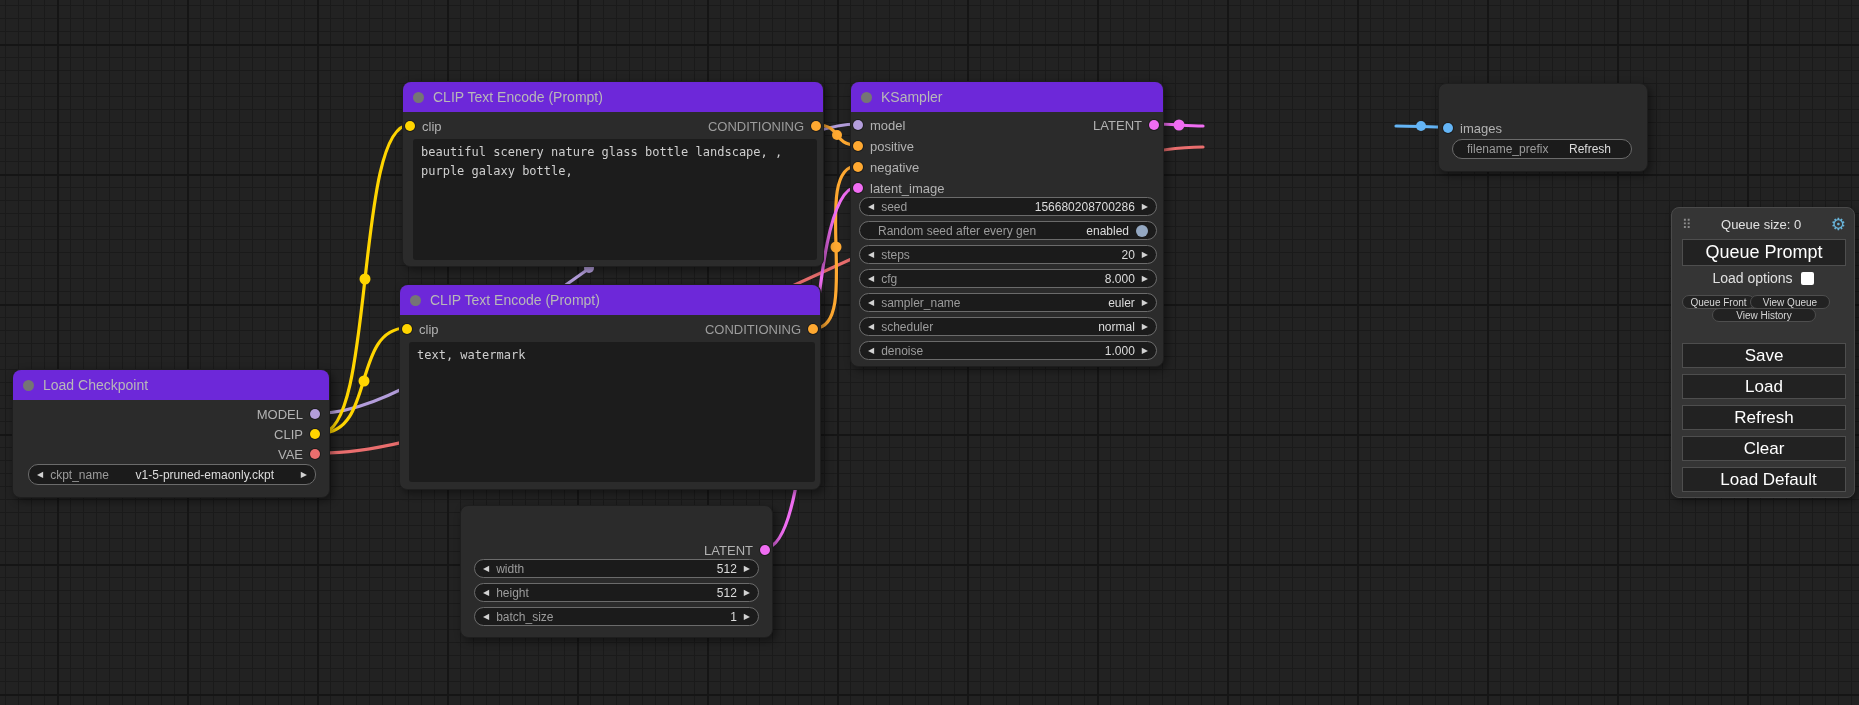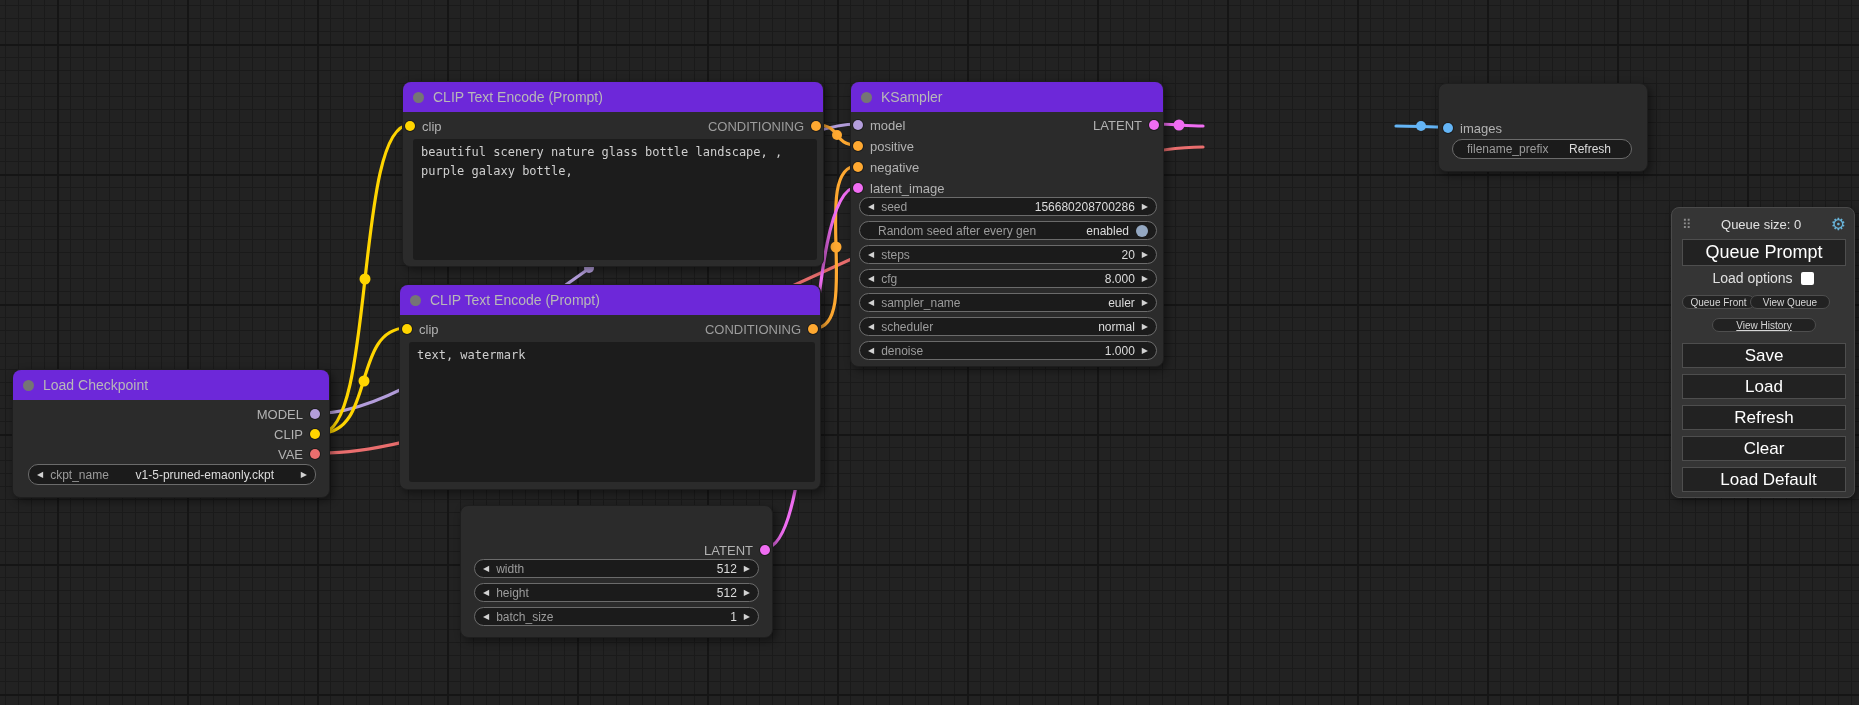--- a/index.html
+++ b/index.html
@@ -265,21 +265,21 @@
       <span class="queue-size">Queue size: 0</span>
       <span class="gear">⚙</span>
     </div>
     <div class="mbtn big" style="top:31px;height:27px;font-size:18px;">Queue Prompt</div>
     <div class="extra-row">
       <span>Load options</span>
       <span class="checkbox"></span>
     </div>
     <div class="mbtn small" style="left:10px;top:87px;width:73px;">Queue Front</div>
     <div class="mbtn small" style="left:78px;top:87px;width:80px;">View Queue</div>
-    <div class="mbtn small" style="left:40px;top:110px;width:104px;text-decoration:underline;">View History</div>
+    <div class="mbtn small" style="left:40px;top:100px;width:104px;">View History</div>
     <div class="mbtn big" style="top:135px;">Save</div>
     <div class="mbtn big" style="top:166px;">Load</div>
     <div class="mbtn big" style="top:197px;">Refresh</div>
     <div class="mbtn big" style="top:228px;">Clear</div>
     <div class="mbtn big" style="top:259px;padding-left:9px;">Load Default</div>
   </div>
 
 </div>
 
 </body></html>

